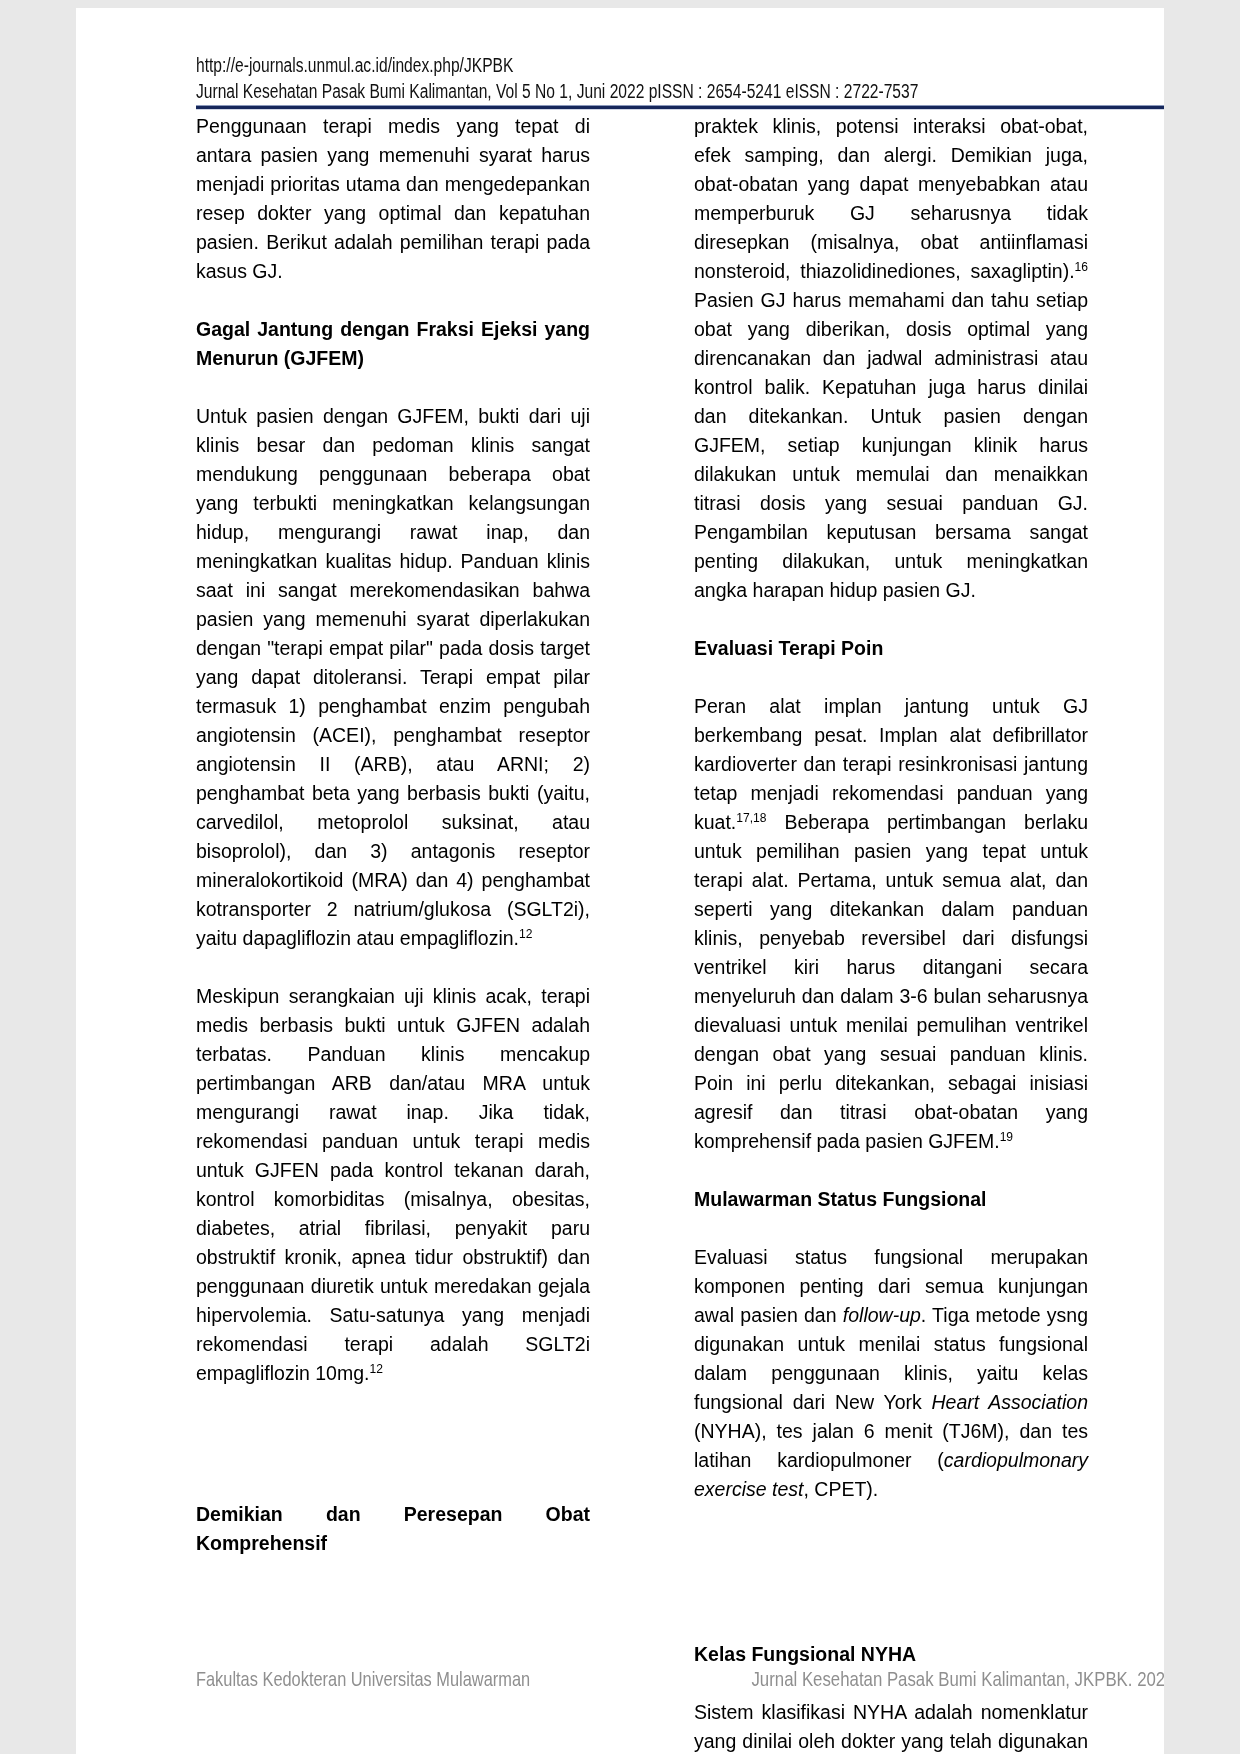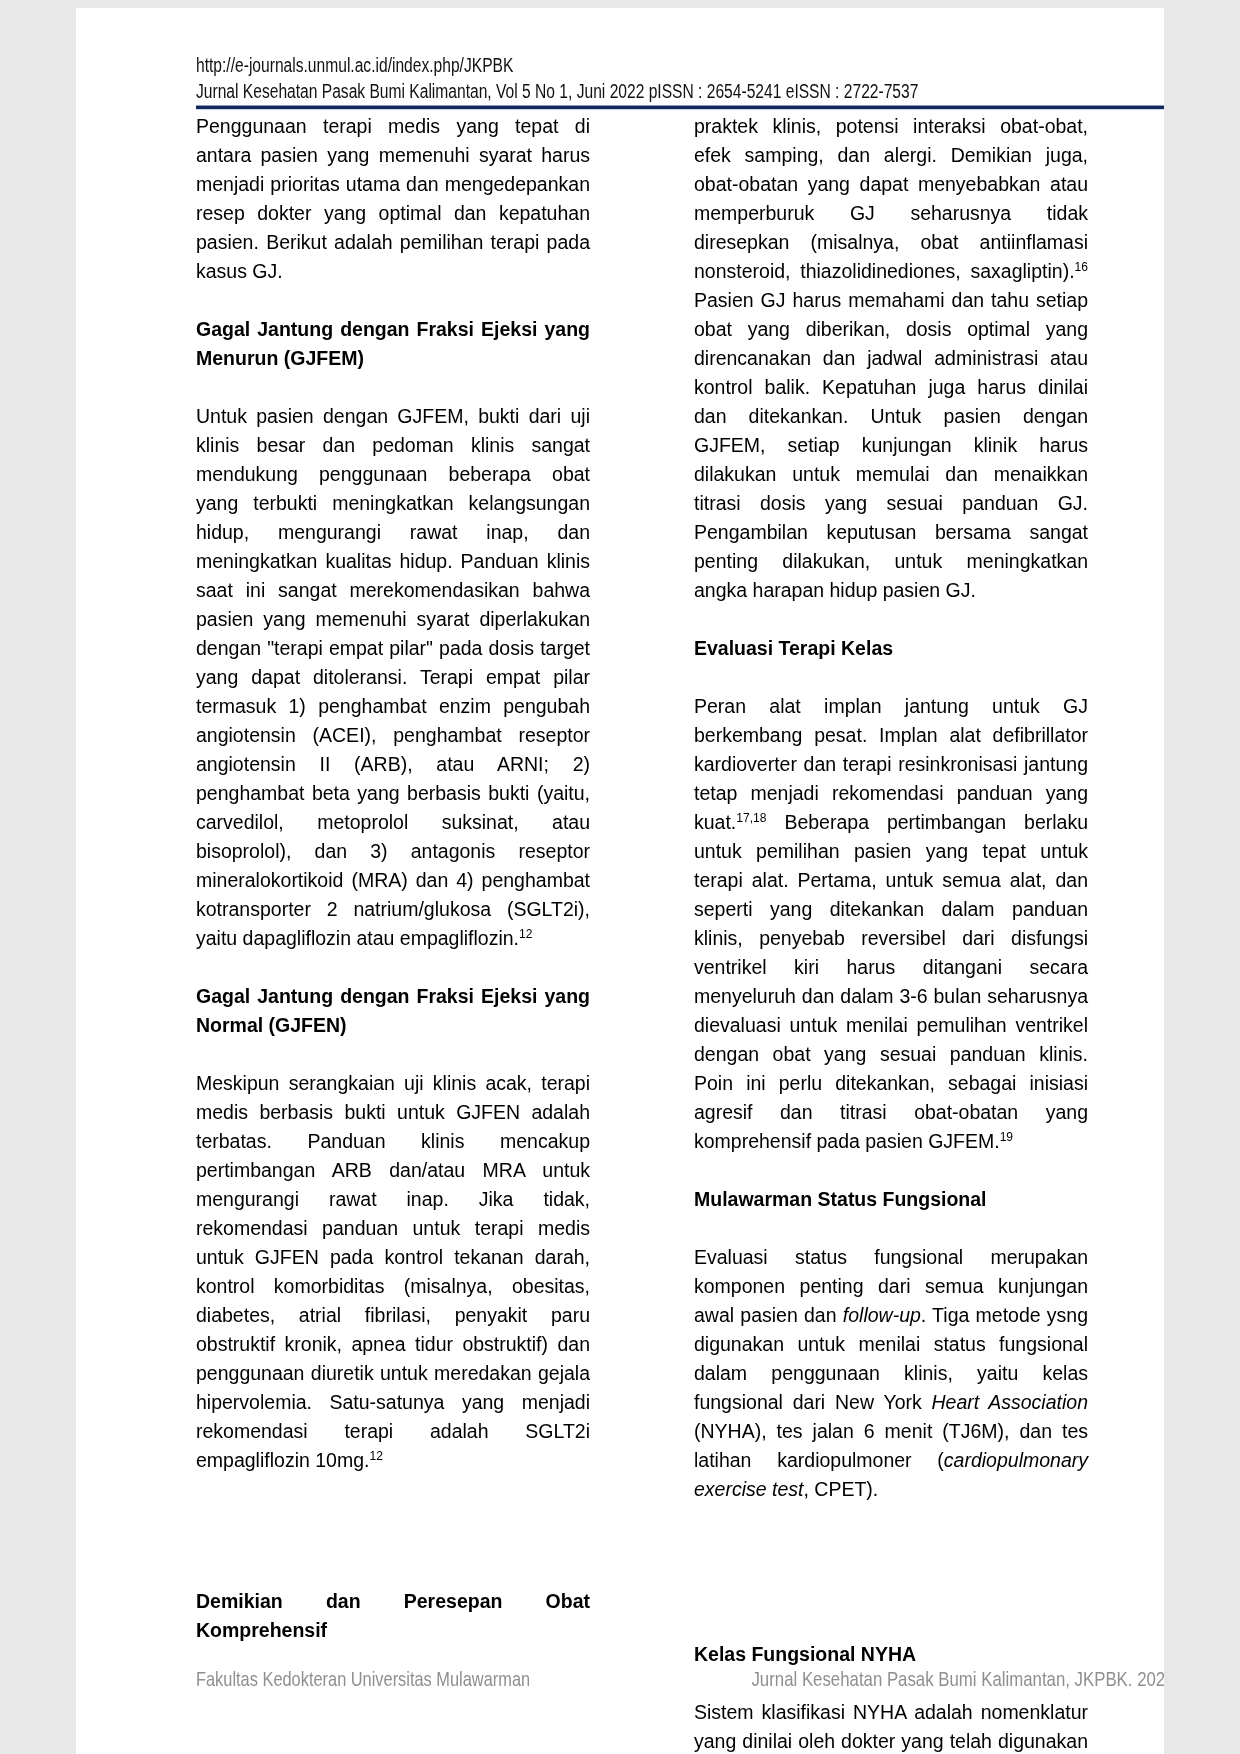--- a/index.html
+++ b/index.html
@@ -77,28 +77,27 @@
   </div>
 
   <div class="rule"></div>
 
   <div class="content">
 
     <div class="col">
       <p class="block"><span>Penggunaan terapi medis yang tepat di antara pasien yang memenuhi syarat harus menjadi prioritas utama dan mengedepankan resep dokter yang optimal dan kepatuhan pasien. Berikut adalah pemilihan terapi pada kasus GJ.</span></p>
       <h3 class="block hd">Gagal Jantung dengan Fraksi Ejeksi yang Menurun (GJFEM)</h3>
       <p class="block"><span>Untuk pasien dengan GJFEM, bukti dari uji klinis besar dan pedoman klinis sangat mendukung penggunaan beberapa obat yang terbukti meningkatkan kelangsungan hidup, mengurangi rawat inap, dan meningkatkan kualitas hidup. Panduan klinis saat ini sangat merekomendasikan bahwa pasien yang memenuhi syarat diperlakukan dengan "terapi empat pilar" pada dosis target yang dapat ditoleransi. Terapi empat pilar termasuk 1) penghambat enzim pengubah angiotensin (ACEI), penghambat reseptor angiotensin II (ARB), atau ARNI; 2) penghambat beta yang berbasis bukti (yaitu, carvedilol, metoprolol suksinat, atau bisoprolol), dan 3) antagonis reseptor mineralokortikoid (MRA) dan 4) penghambat kotransporter 2 natrium/glukosa (SGLT2i), yaitu dapagliflozin atau empagliflozin.</span><sup>12</sup></p>
-      <h3 class="block hd">Gagal Jantung dengan Fraksi Ejeksi yang Normal (GJFEN)</h3>
       <p class="block"><span>Meskipun serangkaian uji klinis acak, terapi medis berbasis bukti untuk GJFEN adalah terbatas. Panduan klinis mencakup pertimbangan ARB dan/atau MRA untuk mengurangi rawat inap. Jika tidak, rekomendasi panduan untuk terapi medis untuk GJFEN pada kontrol tekanan darah, kontrol komorbiditas (misalnya, obesitas, diabetes, atrial fibrilasi, penyakit paru obstruktif kronik, apnea tidur obstruktif) dan penggunaan diuretik untuk meredakan gejala hipervolemia. Satu-satunya yang menjadi rekomendasi terapi adalah SGLT2i empagliflozin 10mg.</span><sup>12</sup></p>
       <h3 class="block hd gap-lg-left">Demikian dan Peresepan Obat Komprehensif</h3>
     </div>
 
     <div class="col">
       <p class="block"><span>praktek klinis, potensi interaksi obat-obat, efek samping, dan alergi. Demikian juga, obat-obatan yang dapat menyebabkan atau memperburuk GJ seharusnya tidak diresepkan (misalnya, obat antiinflamasi nonsteroid, thiazolidinediones, saxagliptin).</span><sup>16</sup><span> Pasien GJ harus memahami dan tahu setiap obat yang diberikan, dosis optimal yang direncanakan dan jadwal administrasi atau kontrol balik. Kepatuhan juga harus dinilai dan ditekankan. Untuk pasien dengan GJFEM, setiap kunjungan klinik harus dilakukan untuk memulai dan menaikkan titrasi dosis yang sesuai panduan GJ. Pengambilan keputusan bersama sangat penting dilakukan, untuk meningkatkan angka harapan hidup pasien GJ.</span></p>
-      <h3 class="block hd">Evaluasi Terapi Kelas</h3>
+      <h3 class="block hd">Evaluasi Terapi Poin</h3>
       <p class="block"><span>Peran alat implan jantung untuk GJ berkembang pesat. Implan alat defibrillator kardioverter dan terapi resinkronisasi jantung tetap menjadi rekomendasi panduan yang kuat.</span><sup>17,18</sup><span> Beberapa pertimbangan berlaku untuk pemilihan pasien yang tepat untuk terapi alat. Pertama, untuk semua alat, dan seperti yang ditekankan dalam panduan klinis, penyebab reversibel dari disfungsi ventrikel kiri harus ditangani secara menyeluruh dan dalam 3-6 bulan seharusnya dievaluasi untuk menilai pemulihan ventrikel dengan obat yang sesuai panduan klinis. Poin ini perlu ditekankan, sebagai inisiasi agresif dan titrasi obat-obatan yang komprehensif pada pasien GJFEM.</span><sup>19</sup></p>
       <h3 class="block hd">Mulawarman Status Fungsional</h3>
       <p class="block"><span>Evaluasi status fungsional merupakan komponen penting dari semua kunjungan awal pasien dan </span><span style="font-style: italic;">follow-up</span><span>. Tiga metode ysng digunakan untuk menilai status fungsional dalam penggunaan klinis, yaitu kelas fungsional dari New York </span><span style="font-style: italic;">Heart Association</span><span> (NYHA), tes jalan 6 menit (TJ6M), dan tes latihan kardiopulmoner (</span><span style="font-style: italic;">cardiopulmonary exercise test</span><span>, CPET).</span></p>
       <h3 class="block hd gap-lg-right">Kelas Fungsional NYHA</h3>
       <p class="block"><span>Sistem klasifikasi NYHA adalah nomenklatur yang dinilai oleh dokter yang telah digunakan dalam perawatan GJ selama beberapa</span></p>
     </div>
 
   </div>
 
   <div class="footer">

